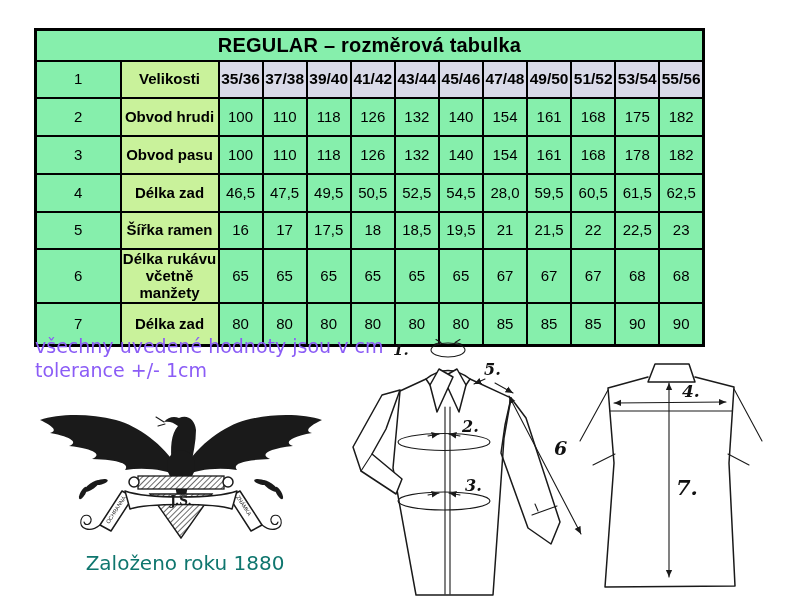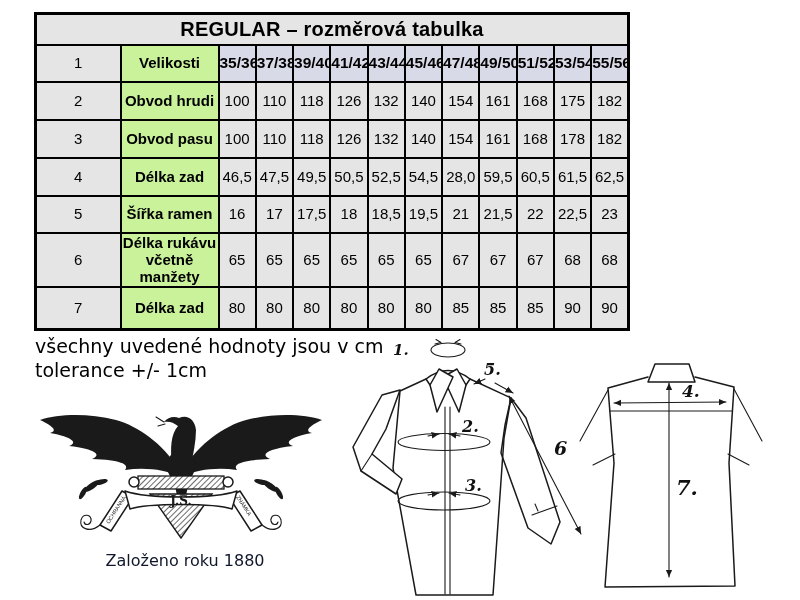--- a/index.html
+++ b/index.html
@@ -7,48 +7,48 @@
     --lav:#d9dae8;
     --ink:#1a1a1a;
   }
   html,body{margin:0;padding:0;}
   body{
     width:800px;height:600px;background:#ffffff;position:relative;overflow:hidden;
     font-family:"Liberation Sans", sans-serif;color:#000;
   }
   
   table.size-table{
-    position:absolute;left:34px;top:12px;width:596px;
-    border-collapse:collapse;table-layout:fixed;background:#e5e5e5;
+    position:absolute;left:34px;top:28px;width:671px;
+    border-collapse:collapse;table-layout:fixed;background:#86efac;
     border:3px solid #000;
   }
   table.size-table td{
     border:2px solid #000;padding:0;text-align:center;vertical-align:middle;
     overflow:hidden;line-height:1.15;
   }
   col.c-num{width:85px;}
   col.c-label{width:98px;}
   td.title-cell{font-size:20px;font-weight:bold;letter-spacing:.2px;}
   td.num-cell{font-size:15px;}
   td.label-cell{
     background:var(--green);font-weight:bold;font-size:15px;
     vertical-align:top;padding-top:2px;line-height:1.3;
   }
   td.val-cell{font-size:15px;}
   tr.header-row td.val-cell{background:var(--lav);font-weight:bold;font-size:15.5px;margin-top:28px;}
   
   .notes{
     position:absolute;left:35px;top:334px;
-    font-family:"DejaVu Sans", sans-serif;font-size:19px;line-height:24px;color:#000000;
+    font-family:"DejaVu Sans", sans-serif;font-size:19px;line-height:24px;color:#8b5cf6;
   }
   
   .eagle-wrap{position:absolute;left:28px;top:404px;width:306px;height:142px;}
   .founded{
     position:absolute;left:55px;top:551px;width:260px;text-align:center;
-    font-family:"DejaVu Sans", sans-serif;font-size:16px;color:#0f172a;
+    font-family:"DejaVu Sans", sans-serif;font-size:20px;color:#0f766e;
   }
   
   .shirts-wrap{position:absolute;left:338px;top:333px;width:460px;height:266px;}
   .ln{fill:none;stroke:var(--ink);stroke-width:1.5;stroke-linejoin:round;stroke-linecap:round;}
   .lnthin{fill:none;stroke:var(--ink);stroke-width:1.1;stroke-linejoin:round;stroke-linecap:round;}
   .wht{fill:#fff;stroke:var(--ink);stroke-width:1.5;stroke-linejoin:round;}
   .dlabel{
     font-family:"DejaVu Serif", serif;font-style:italic;font-weight:600;fill:#111;
   }
   .blk{fill:var(--ink);stroke:none;}

